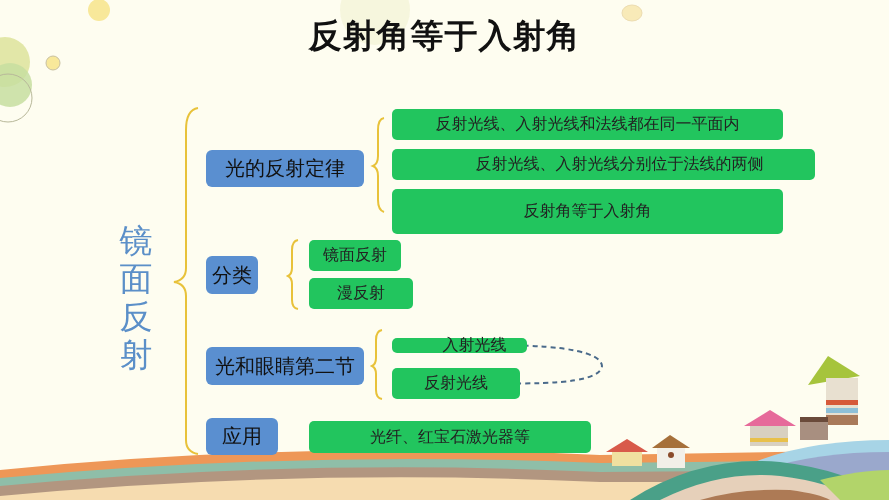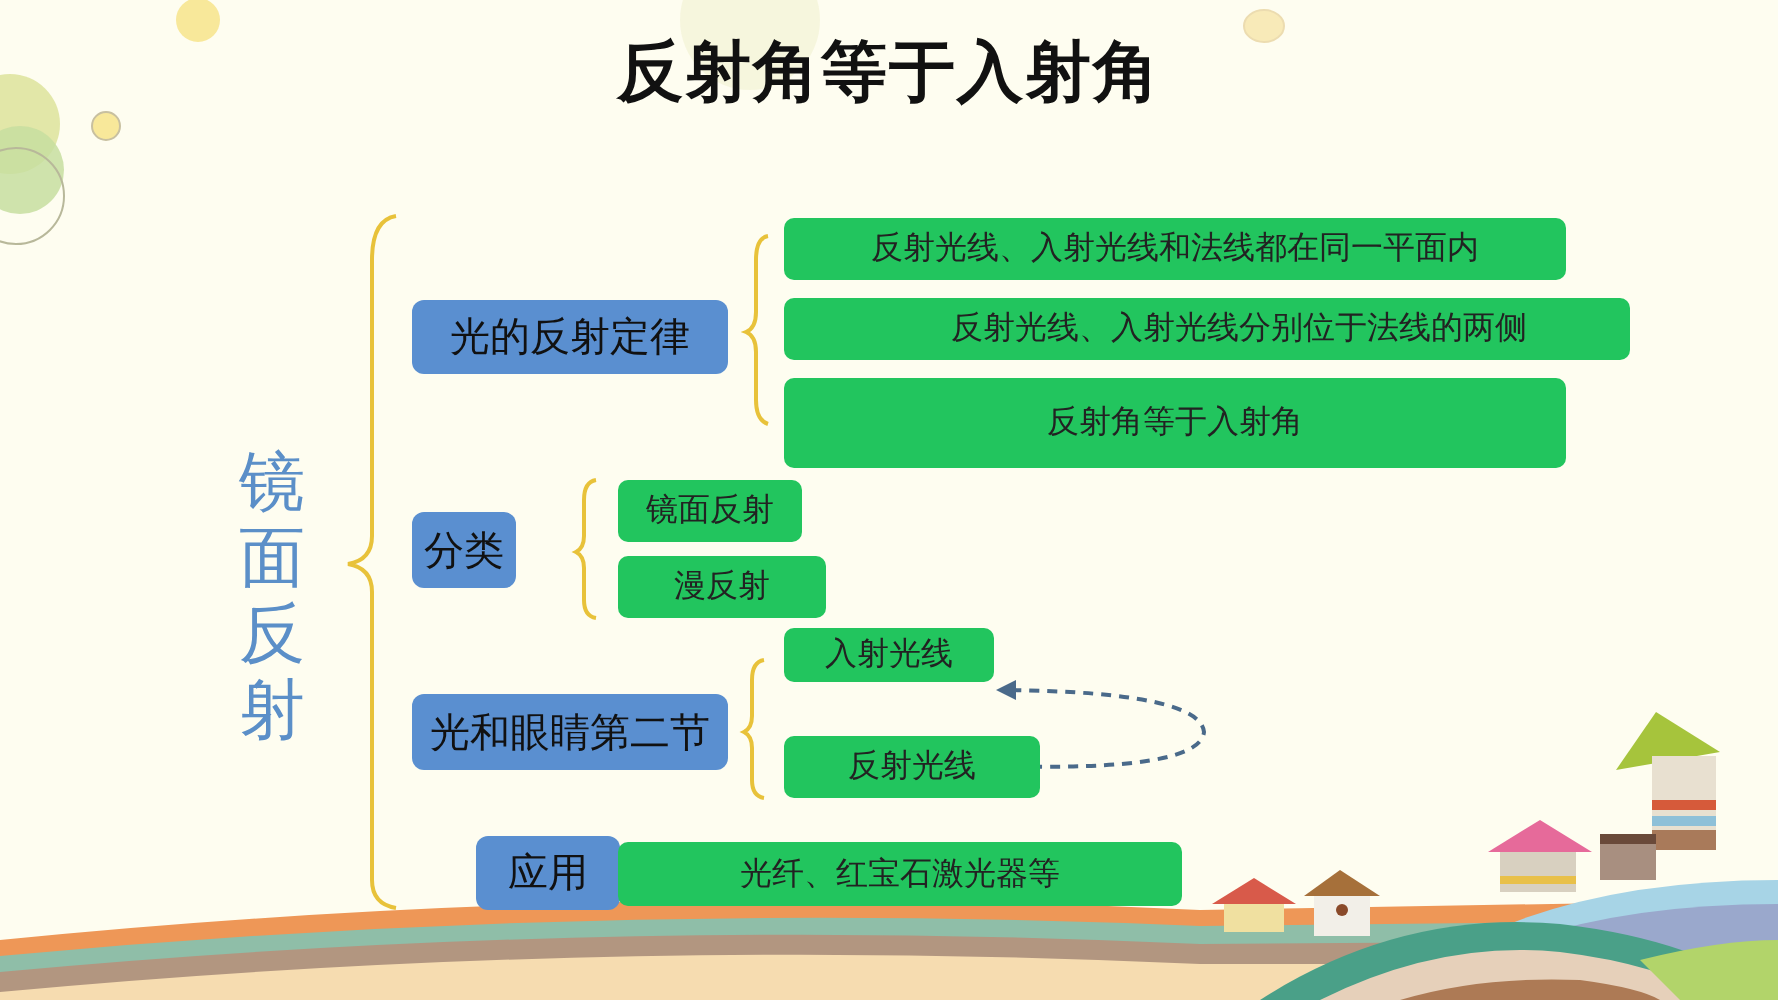--- a/index.html
+++ b/index.html
@@ -71,17 +71,17 @@
 <div class="abs blue" style="left:206px;top:150px;width:158px;height:37px;">光的反射定律</div>
 <div class="abs orange" style="left:392px;top:109px;width:391px;height:31px;">反射光线、入射光线和法线都在同一平面内</div>
 <div class="abs orange" style="left:392px;top:149px;width:391px;height:31px;padding-left:32px;">反射光线、入射光线分别位于法线的两侧</div>
 <div class="abs orange" style="left:392px;top:189px;width:391px;height:45px;">反射角等于入射角</div>
 
 <div class="abs blue" style="left:206px;top:256px;width:52px;height:38px;">分类</div>
 <div class="abs orange" style="left:309px;top:240px;width:92px;height:31px;">镜面反射</div>
 <div class="abs orange" style="left:309px;top:278px;width:104px;height:31px;">漫反射</div>
 
 <div class="abs blue" style="left:206px;top:347px;width:158px;height:38px;">光和眼睛第二节</div>
-<div class="abs orange" style="left:392px;top:314px;width:105px;height:27px;">入射光线</div>
+<div class="abs orange" style="left:392px;top:338px;width:105px;height:15px;padding-left:30px;">入射光线</div>
 <div class="abs orange" style="left:392px;top:368px;width:128px;height:31px;">反射光线</div>
 
-<div class="abs blue" style="left:206px;top:418px;width:72px;height:37px;margin-left:32px;">应用</div>
+<div class="abs blue" style="left:206px;top:418px;width:72px;height:37px;">应用</div>
 <div class="abs orange" style="left:309px;top:421px;width:282px;height:32px;">光纤、红宝石激光器等</div>
 
 </body></html>

